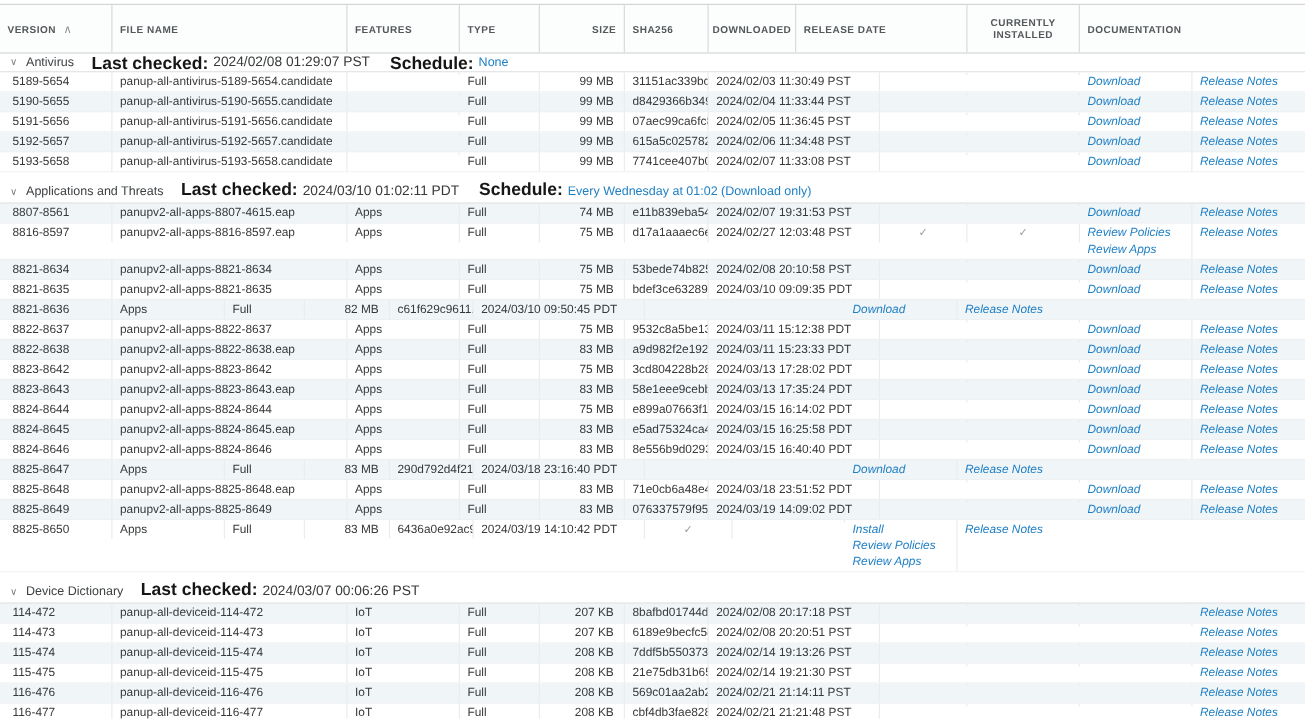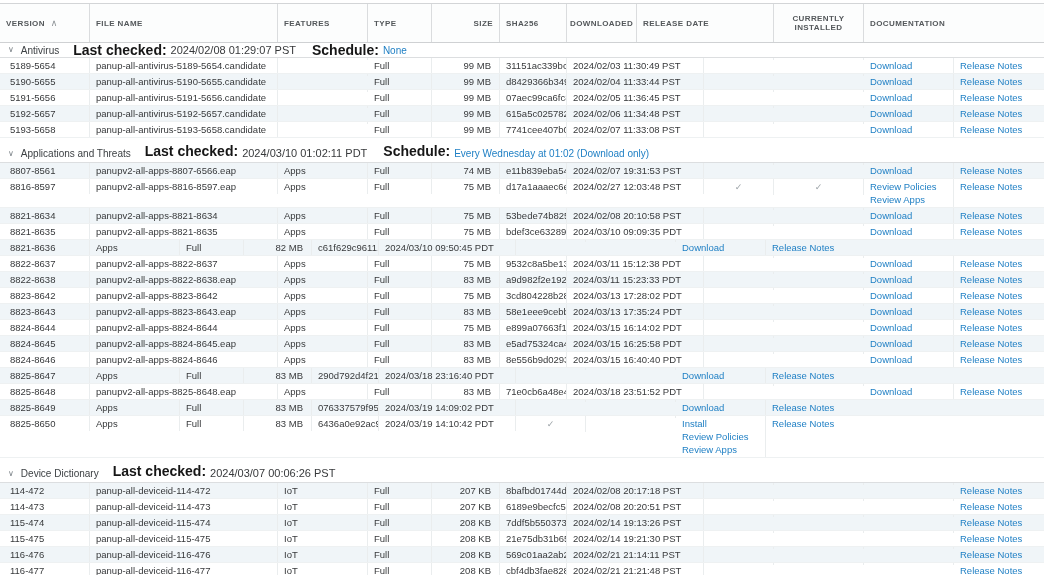--- a/index.html
+++ b/index.html
@@ -58,21 +58,21 @@
     padding: 1px 6px 1px 6px; line-height: 13px;
     border-right: 1px solid #eaedee; flex: none;
     white-space: nowrap; overflow: hidden;
   }
   .cell:last-child { border-right: none; }
   .cell.c { text-align: center; }
   .cell.r { text-align: right; padding-right: 8px; }
   .col-version.cell { padding-left: 10px; }
   .check { color: var(--check, #9aa1a6); font-size: 9px; }
   .link { color: var(--link, #1e7fc4); cursor: pointer; text-decoration: none; }
-  .cell .link { display: block; }
+  .cell .link { display: block; font-style: italic; }
 </style>
 </head>
 <body>
 
 <div class="updates-table">
   <div class="thead">
     <div class="th col-version">
       <span>VERSION</span>
       <span class="sort-caret">∧</span>
     </div>
@@ -183,21 +183,21 @@
       <div class="section-row tall">
         <span class="chev">∨</span>
         <span class="sec-title">Applications and Threats</span>
         <span class="lbl">Last checked:</span>
         <span class="val">2024/03/10 01:02:11 PDT</span>
         <span class="lbl">Schedule:</span>
         <span class="link">Every Wednesday at 01:02 (Download only)</span>
       </div>
       <div class="row alt">
         <div class="cell col-version">8807-8561</div>
-        <div class="cell col-file">panupv2-all-apps-8807-6566.eap</div>
+        <div class="cell col-file">panupv2-all-apps-8807-4615.eap</div>
         <div class="cell col-features">Apps</div>
         <div class="cell col-type">Full</div>
         <div class="cell col-size r">74 MB</div>
         <div class="cell col-sha">e11b839eba54...</div>
         <div class="cell col-date">2024/02/07 19:31:53 PST</div>
         <div class="cell col-dl c"></div>
         <div class="cell col-inst c"></div>
         <div class="cell col-action">
           <span class="link">Download</span>
         </div>
@@ -420,20 +420,21 @@
         <div class="cell col-inst c"></div>
         <div class="cell col-action">
           <span class="link">Download</span>
         </div>
         <div class="cell col-doc">
           <span class="link">Release Notes</span>
         </div>
       </div>
       <div class="row alt">
         <div class="cell col-version">8825-8649</div>
+        <div class="cell col-file">panupv2-all-apps-8825-8649</div>
         <div class="cell col-features">Apps</div>
         <div class="cell col-type">Full</div>
         <div class="cell col-size r">83 MB</div>
         <div class="cell col-sha">076337579f95...</div>
         <div class="cell col-date">2024/03/19 14:09:02 PDT</div>
         <div class="cell col-dl c"></div>
         <div class="cell col-inst c"></div>
         <div class="cell col-action">
           <span class="link">Download</span>
         </div>

